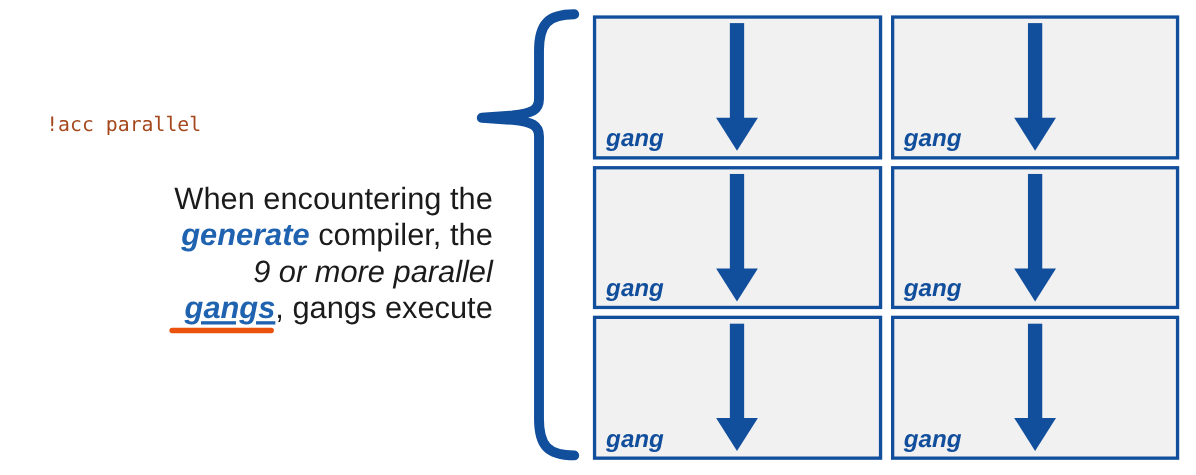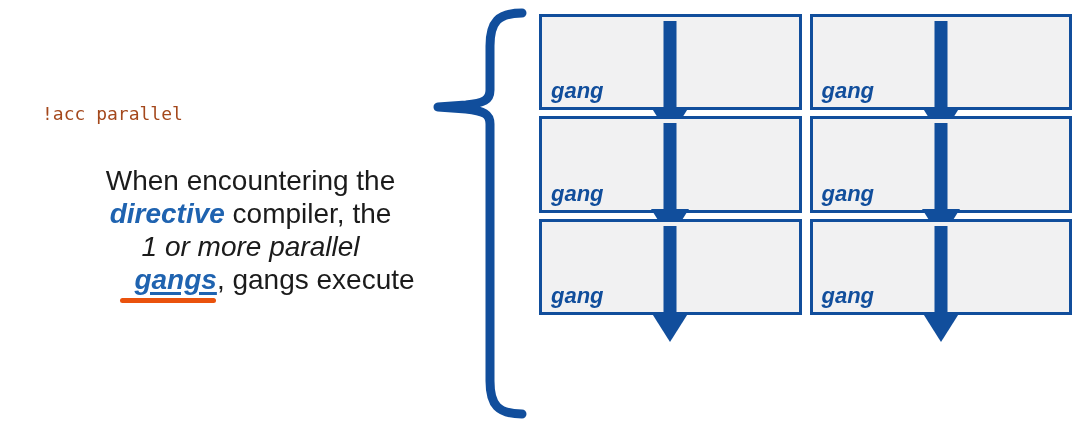--- a/index.html
+++ b/index.html
@@ -24,21 +24,21 @@
     color: var(--code-brown, #A4481C);
     white-space: nowrap;
   }
 
   
   .paragraph {
     position: absolute;
     left: 53px;
     top: 164px;
     width: 395px;
-    text-align: center;
+    text-align: right;
     font-size: 28px;
     line-height: 33px;
     color: var(--body-text, #1b1b1b);
   }
   .pline { white-space: nowrap; }
   .seg-plain { }
   .seg-italic { font-style: italic; }
   .seg-accent {
     color: var(--accent-text-blue, #1F63B0);
     font-weight: bold;
@@ -74,21 +74,21 @@
     height: 415px;
     color: var(--structure-blue, #114E9C);
   }
 
   
   .gang-grid {
     position: absolute;
     left: 539px;
     top: 14px;
     width: 533px;
-    height: 301px;
+    height: 404px;
     display: grid;
     grid-template-columns: 1fr 1fr;
     grid-template-rows: 1fr 1fr 1fr;
     column-gap: 8px;
     row-gap: 6px;
   }
   .gang-cell {
     position: relative;
     box-sizing: border-box;
     background: var(--box-fill, #F1F1F2);
@@ -118,24 +118,24 @@
 
 <div class="canvas">
 
   <div class="code-label">!acc parallel</div>
 
   <div class="paragraph">
     <div class="pline">
       <span class="seg-plain">When encountering the</span>
     </div>
     <div class="pline">
-      <span class="seg-accent">directive</span><span class="seg-plain"> compiler, the</span>
+      <span class="seg-accent">generate</span><span class="seg-plain"> compiler, the</span>
     </div>
     <div class="pline">
-      <span class="seg-italic">1 or more parallel</span>
+      <span class="seg-italic">9 or more parallel</span>
     </div>
     <div class="pline">
       <span class="seg-accent-underline">gangs</span><span class="seg-plain">, gangs execute</span>
     </div>
   </div>
 
   <svg class="brace" viewBox="0 0 100 415" aria-hidden="true">
     <path d="M92 7 C68 7 60 16 60 40 L60 84 C60 94 54 97 36 99 L8 101 L36 103 C54 105 60 108 60 118 L60 375 C60 399 68 408 92 408" fill="none" stroke="currentColor" stroke-width="9" stroke-linecap="round" stroke-linejoin="round"></path>
   </svg>
 

